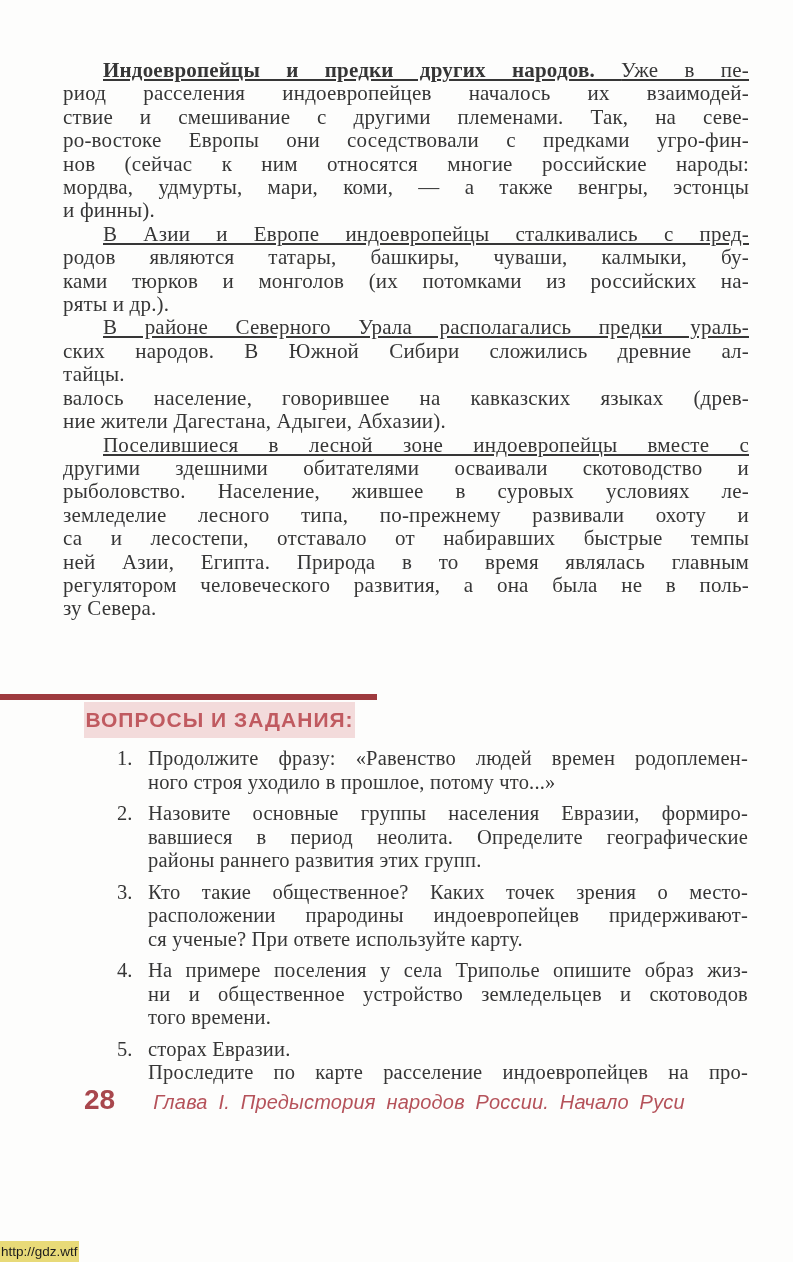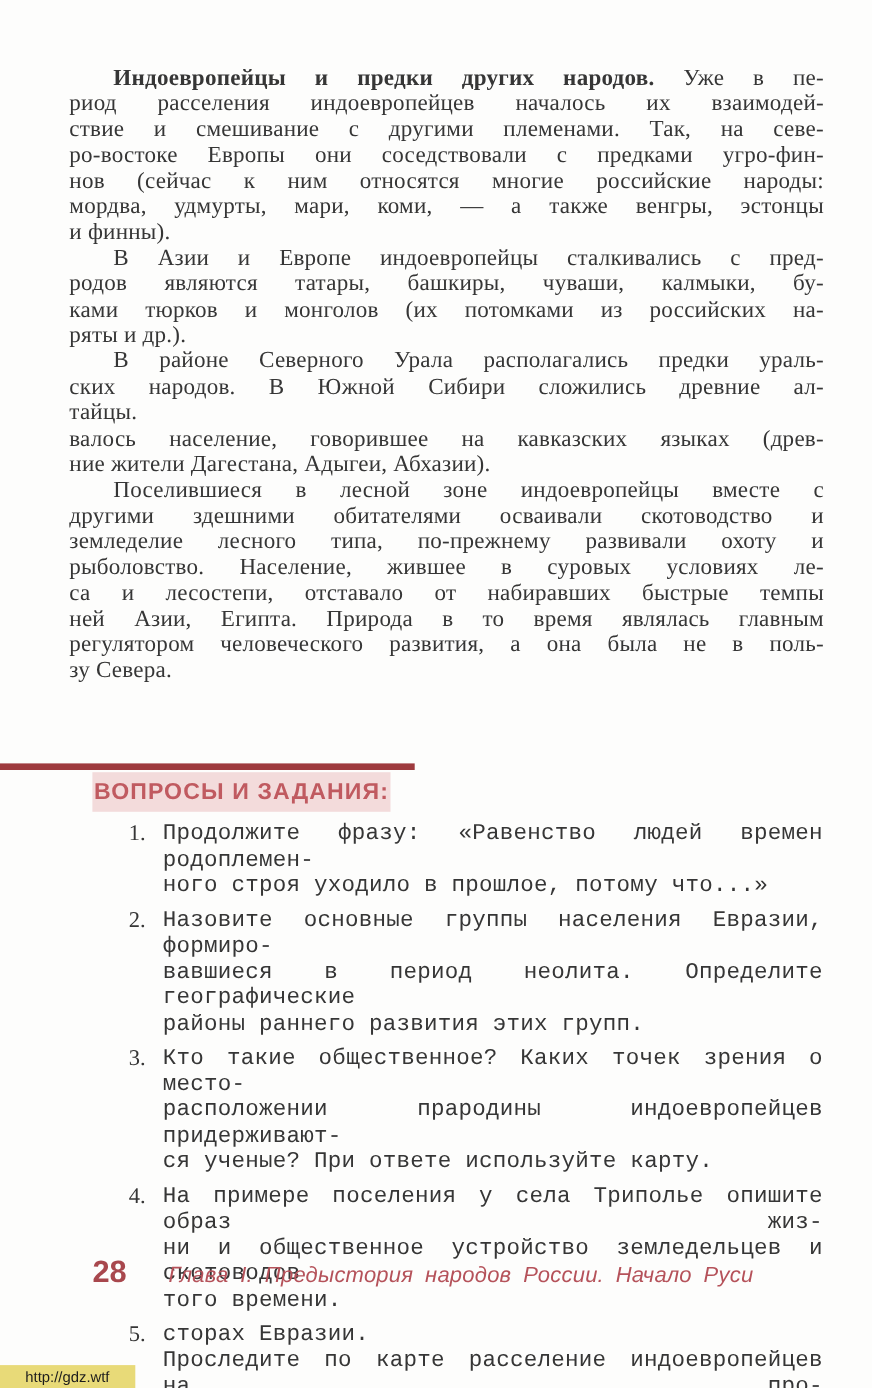--- a/index.html
+++ b/index.html
@@ -27,21 +27,21 @@
   }
   .para { margin: 0; }
   .tline {
     font-size: 21px;
     line-height: 23.4px;
     letter-spacing: 0.2px;
     text-align: justify;
     text-align-last: justify;
     white-space: normal;
   }
-  .tline.first { padding-left: 40px; }
+  .tline.first { padding-left: 40px; text-decoration: underline; }
   .tline.last  { text-align-last: left; }
   .tline b { font-weight: bold; }
 
   
   .rule {
     position: absolute;
     left: 0;
     top: 694px;
     width: 377px;
     height: 6px;
@@ -74,31 +74,31 @@
   .q-item {
     display: flex;
     margin-bottom: 8px;
   }
   .q-num {
     flex: none;
     width: 31px;
     font-size: 20.5px;
     line-height: 23.5px;
   }
-  .q-lines { flex: 1; font-family: Liberation Mono, monospace; }
+  .q-lines { flex: 1; }
   .q-lines .tline {
     font-size: 20.5px;
     line-height: 23.5px;
   }
 
   
   .page-footer {
     position: absolute;
     left: 84px;
-    top: 1140px;
+    top: 1084px;
     right: 60px;
     display: flex;
     align-items: baseline;
     font-family: "Liberation Sans", "DejaVu Sans", sans-serif;
     color: var(--footer-ink, #b5525a);
   }
   .page-num {
     font-size: 28px;
     font-weight: bold;
     margin-right: 38px;
@@ -112,21 +112,21 @@
     text-align: center;
   }
 
   
   .watermark {
     position: absolute;
     left: 0;
     top: 1241px;
     height: 21px;
     line-height: 21px;
-    padding: 0 23px;
+    padding: 0 1px;
     background: var(--wm-bg, #e8da78);
     color: #1c1c1c;
     font-family: "Liberation Sans", "DejaVu Sans", sans-serif;
     font-size: 13.5px;
   }
 </style>
 </head>
 <body>
 
 <div class="page" style="--page-bg: #fdfdfc; --body-ink: #363636; --accent: #9e3a3e; --heading-bg: #f3dbdb; --heading-ink: #c05a60; --footer-ink: #b5525a; --pagenum-ink: #a8474d; --wm-bg: #e8da78;">
@@ -152,22 +152,22 @@
         <div class="tline">ских народов. В Южной Сибири сложились древние ал-</div>
         <div class="tline last">тайцы.</div>
       </div>
       <div class="para">
         <div class="tline">валось население, говорившее на кавказских языках (древ-</div>
         <div class="tline last">ние жители Дагестана, Адыгеи, Абхазии).</div>
       </div>
       <div class="para">
         <div class="tline first">Поселившиеся в лесной зоне индоевропейцы вместе с</div>
         <div class="tline">другими здешними обитателями осваивали скотоводство и</div>
+        <div class="tline">рыболовство. Население, жившее в суровых условиях ле-</div>
         <div class="tline">земледелие лесного типа, по-прежнему развивали охоту и</div>
-        <div class="tline">рыболовство. Население, жившее в суровых условиях ле-</div>
         <div class="tline">са и лесостепи, отставало от набиравших быстрые темпы</div>
         <div class="tline">ней Азии, Египта. Природа в то время являлась главным</div>
         <div class="tline">регулятором человеческого развития, а она была не в поль-</div>
         <div class="tline last">зу Севера.</div>
       </div>
     </main>
 
   <section>
     <div class="rule"></div>
     <div class="q-heading-box">

